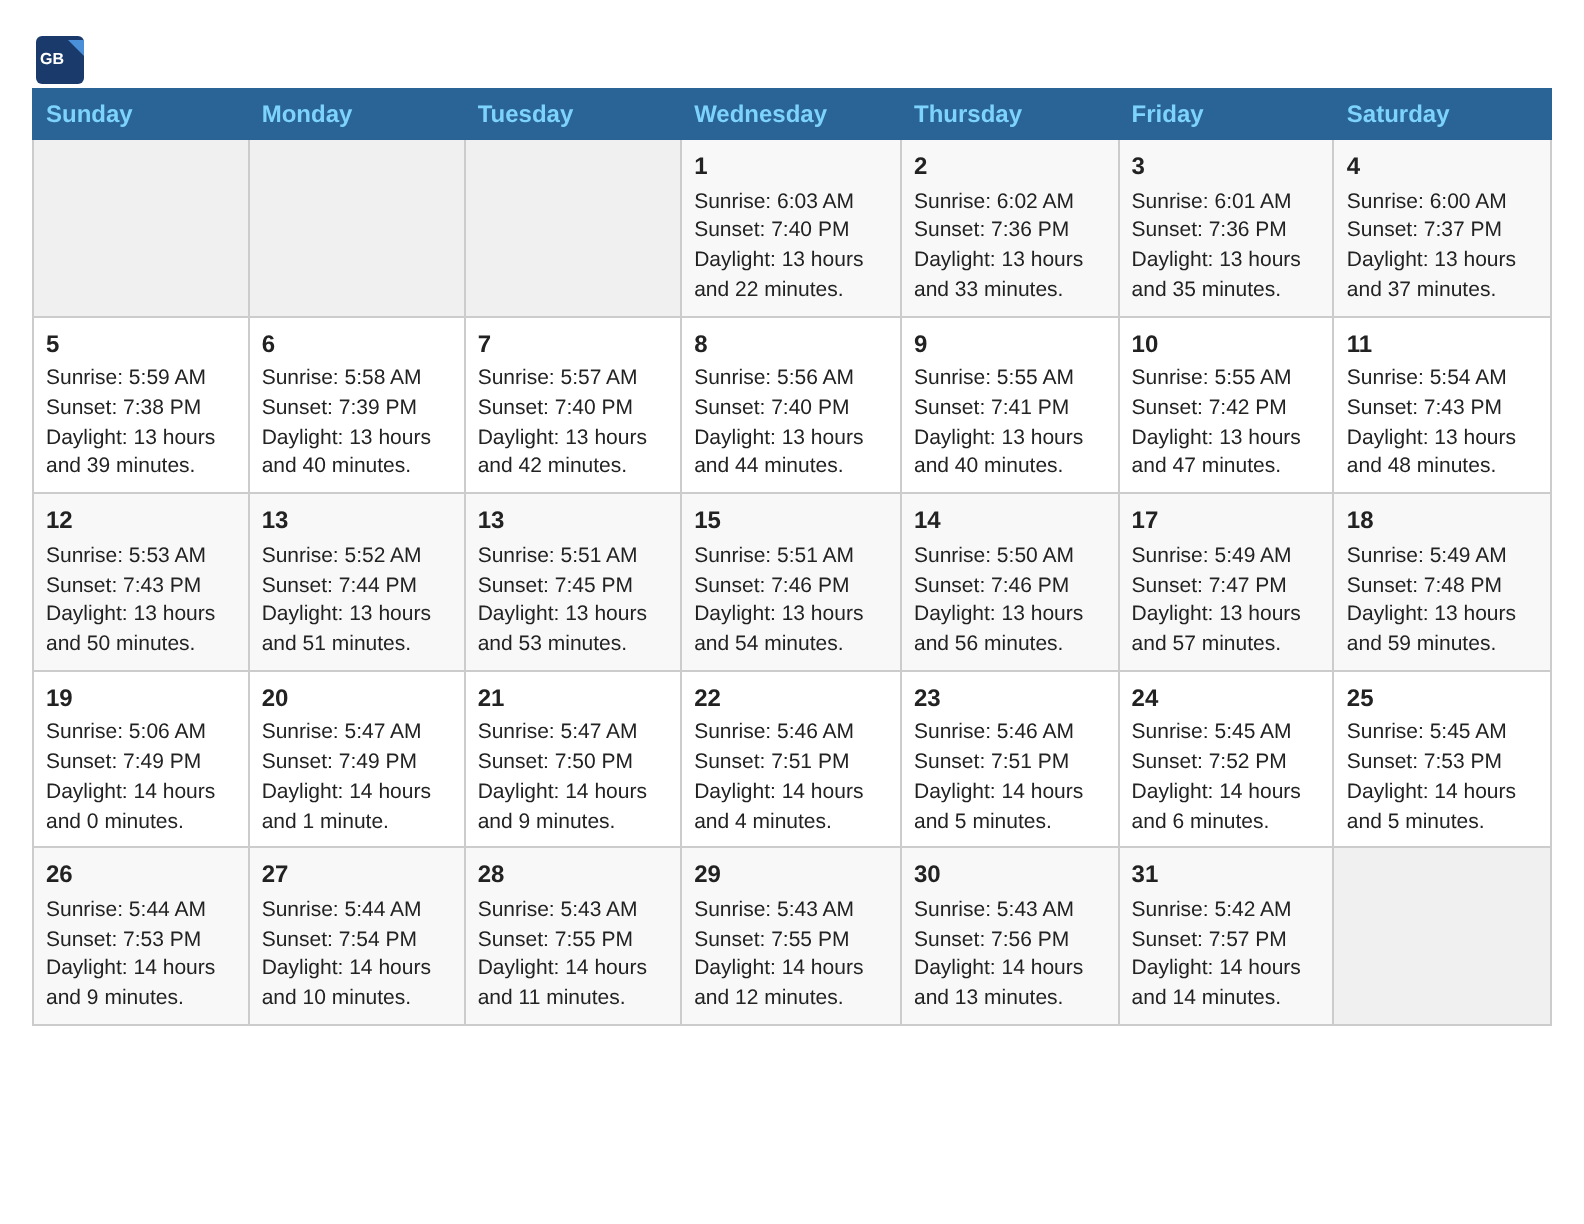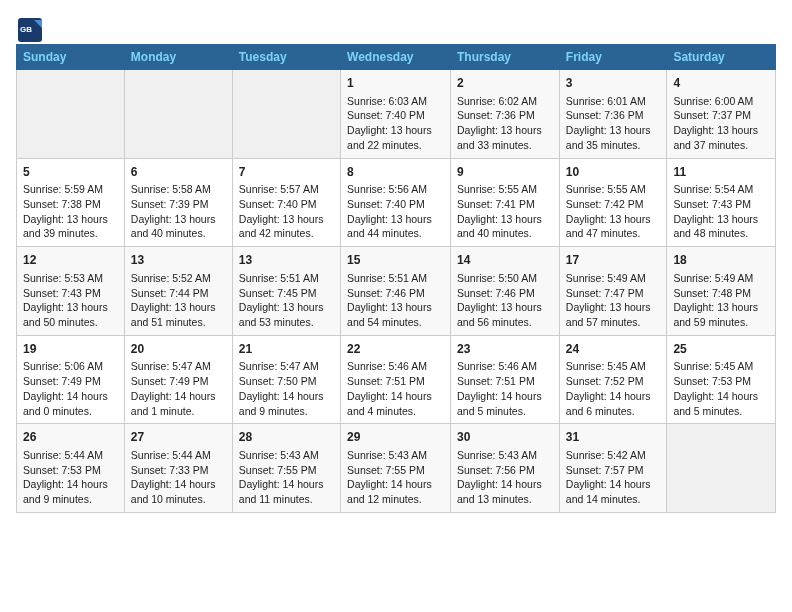--- a/index.html
+++ b/index.html
@@ -305,21 +305,21 @@
         <td>
           <span class="day-num">26</span>
           <div>Sunrise: 5:44 AM</div>
           <div>Sunset: 7:53 PM</div>
           <div>Daylight: 14 hours</div>
           <div>and 9 minutes.</div>
         </td>
         <td>
           <span class="day-num">27</span>
           <div>Sunrise: 5:44 AM</div>
-          <div>Sunset: 7:33 PM</div>
+          <div>Sunset: 7:54 PM</div>
           <div>Daylight: 14 hours</div>
           <div>and 10 minutes.</div>
         </td>
         <td>
           <span class="day-num">28</span>
           <div>Sunrise: 5:43 AM</div>
           <div>Sunset: 7:55 PM</div>
           <div>Daylight: 14 hours</div>
           <div>and 11 minutes.</div>
         </td>

